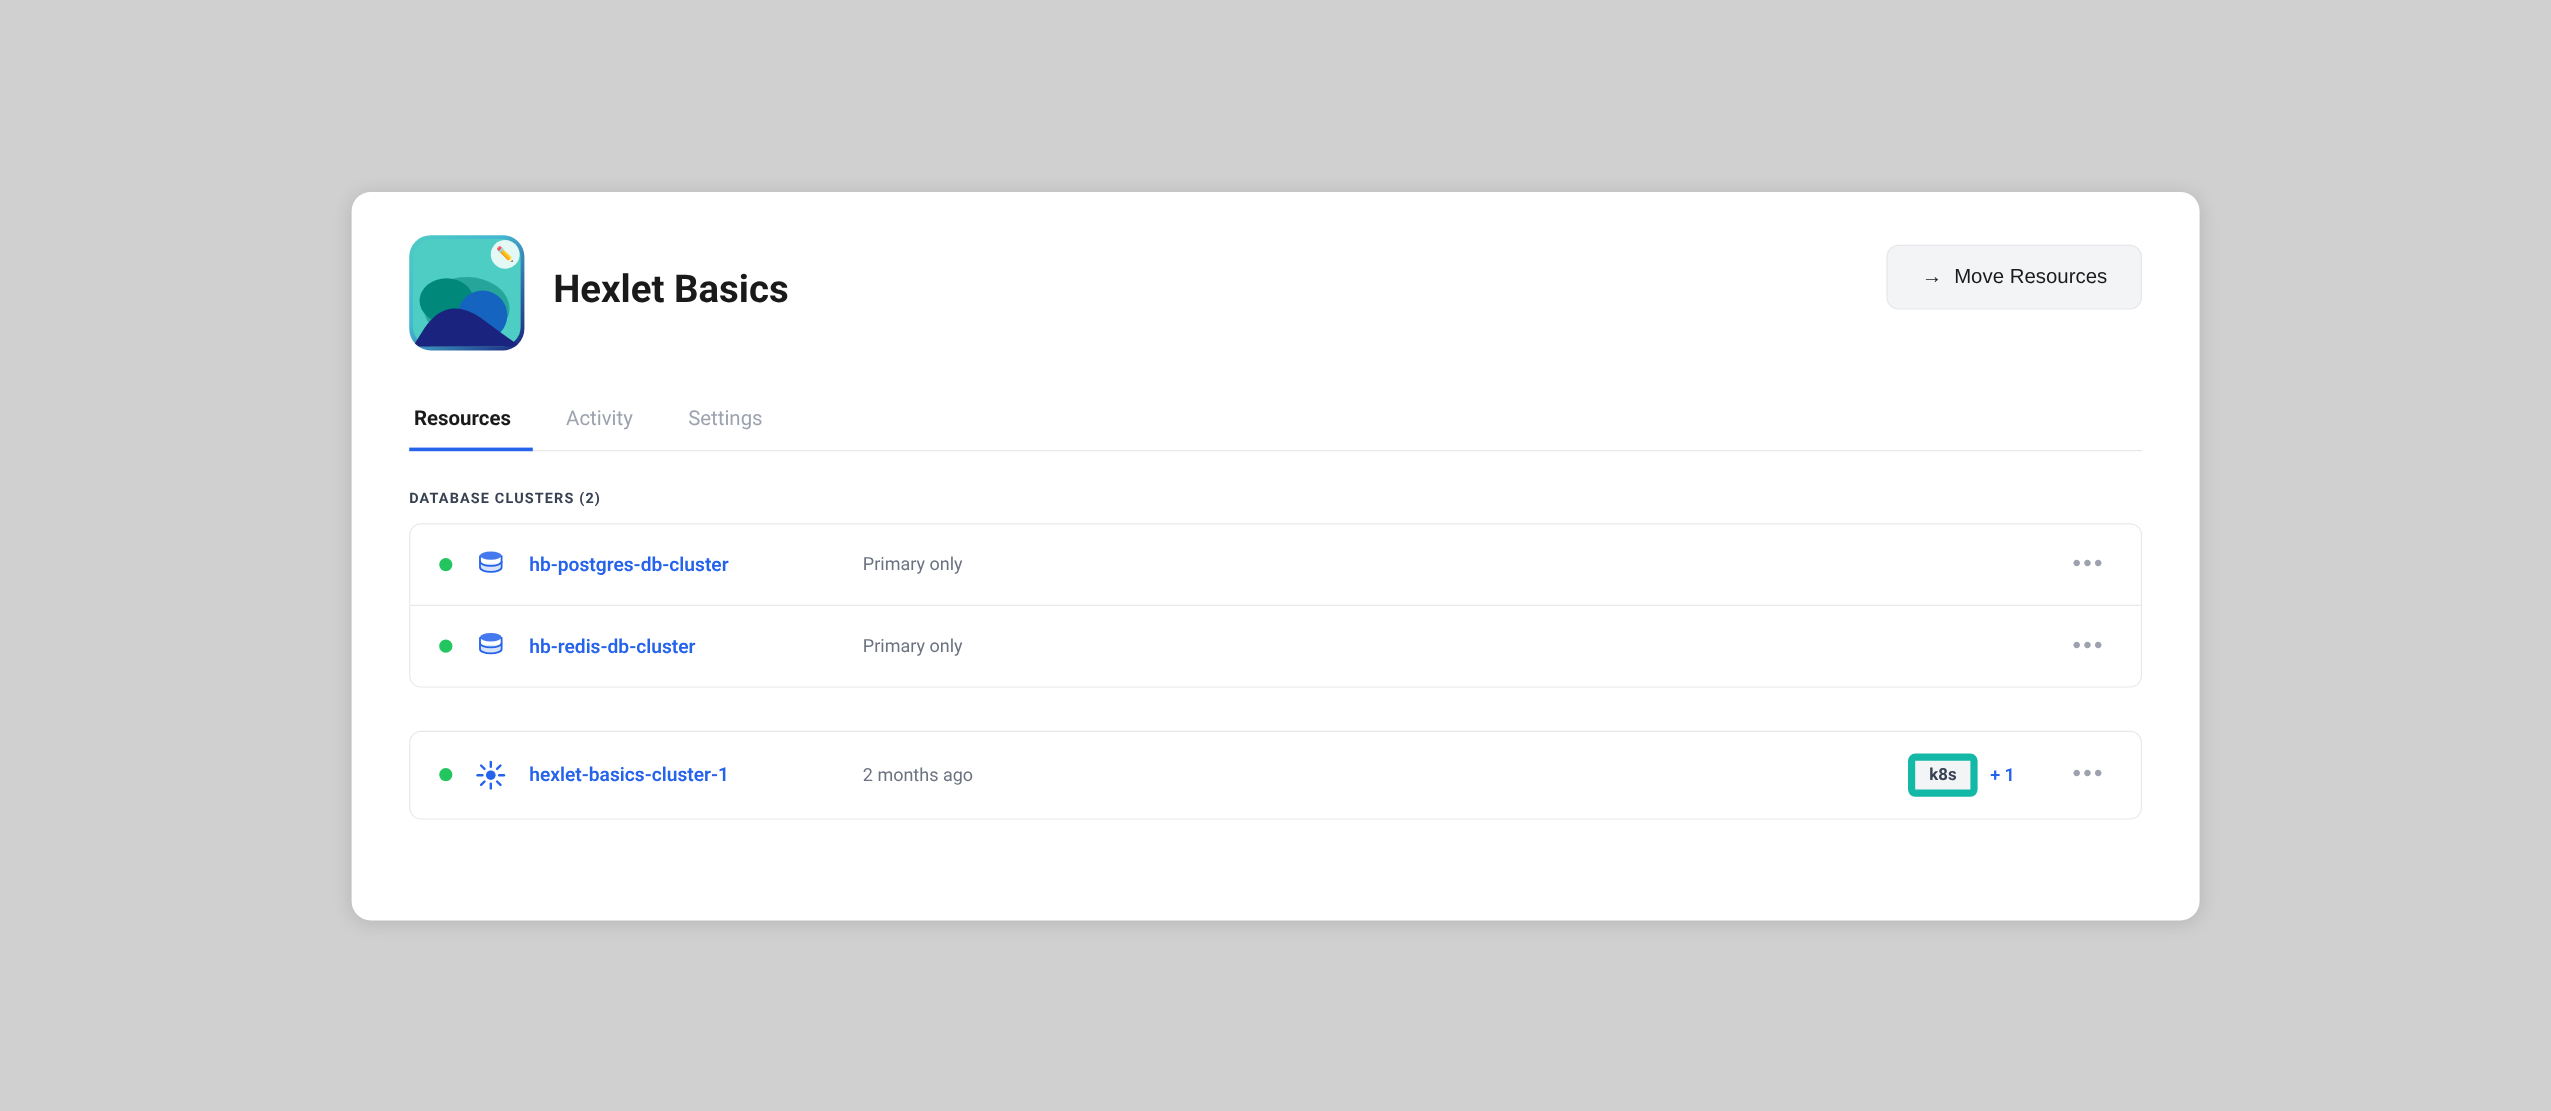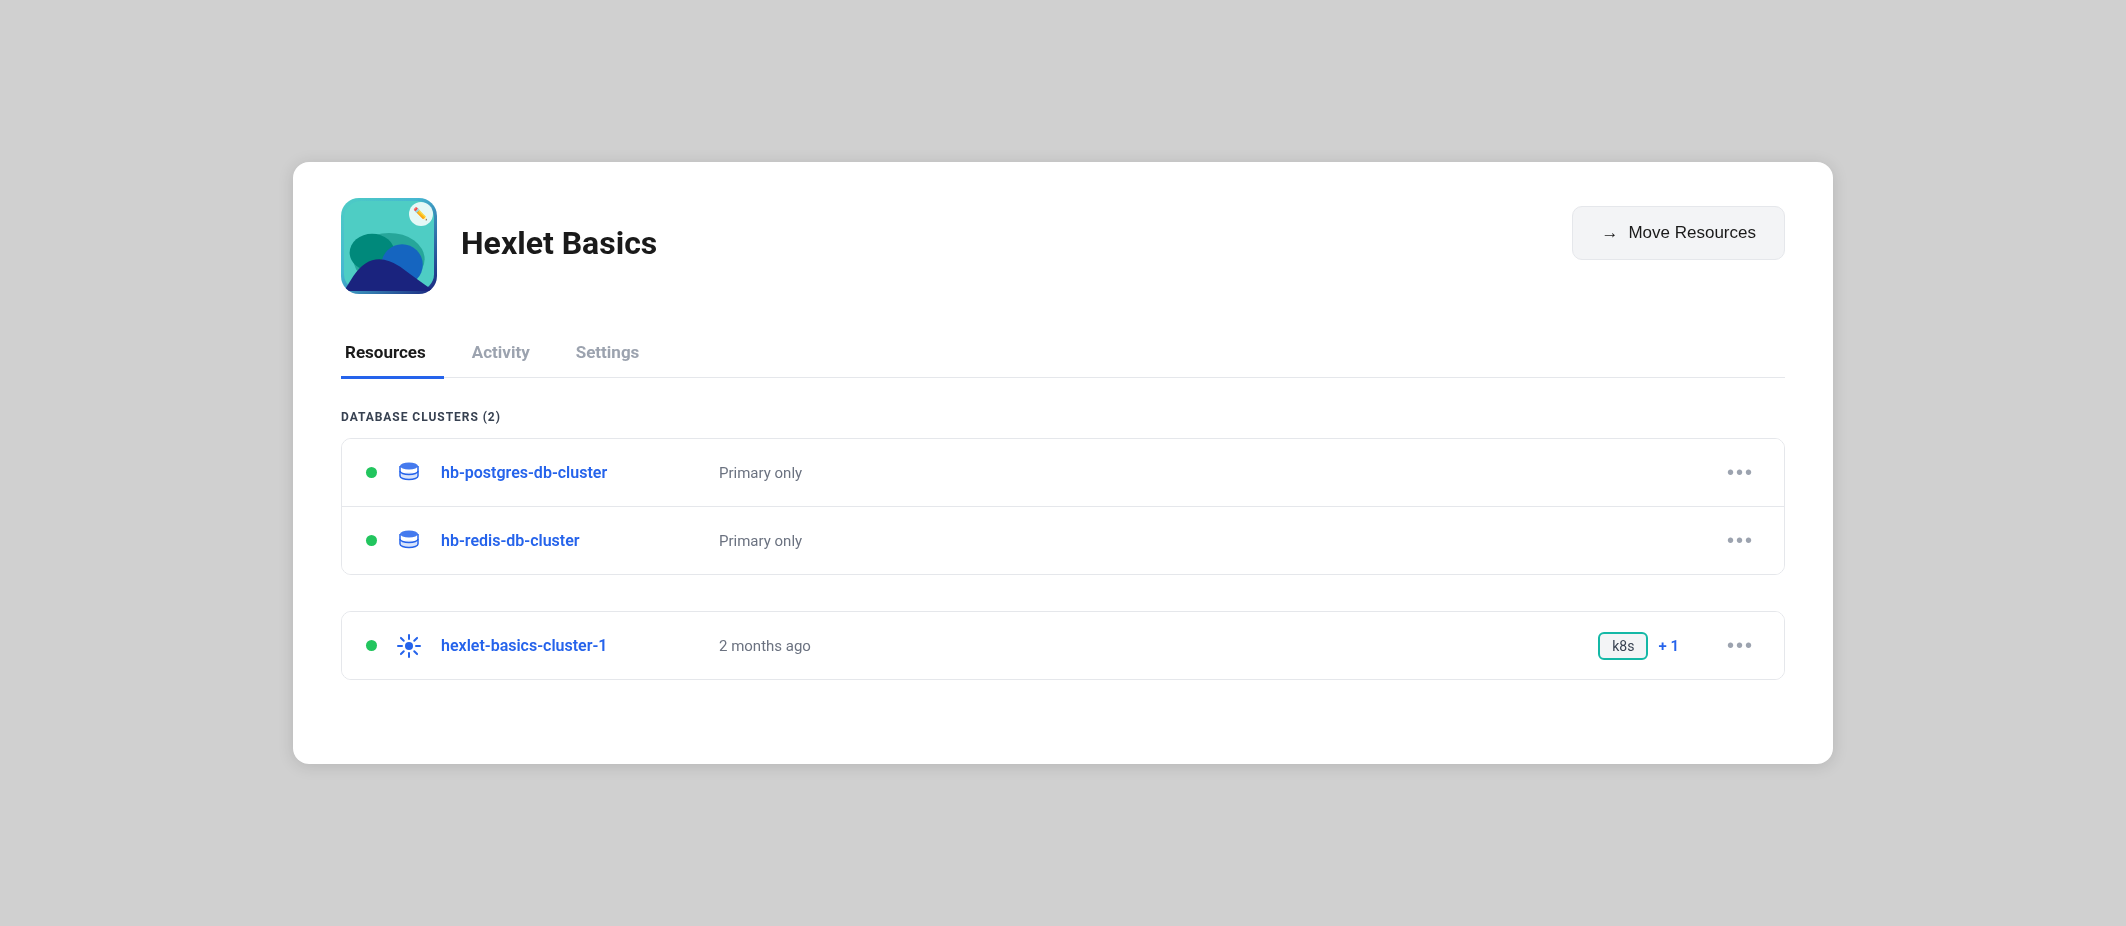--- a/index.html
+++ b/index.html
@@ -88,21 +88,21 @@
     
     .tabs {
       display: flex;
       gap: 0;
       border-bottom: 1.5px solid #e5e7eb;
       margin-bottom: 32px;
     }
     .tab {
       padding: 10px 18px 14px 4px;
       font-size: 17px;
-      font-weight: 700;
+      font-weight: 400;
       color: #9ca3af;
       cursor: pointer;
       margin-right: 24px;
       border-bottom: 3px solid transparent;
       position: relative;
       bottom: -1.5px;
     }
     .tab.active {
       color: #1a1a1a;
       border-bottom: 3px solid #2563eb;
@@ -164,26 +164,26 @@
       flex: 1;
     }
     .resource-tags {
       display: flex;
       align-items: center;
       gap: 10px;
       margin-left: auto;
     }
     .tag {
       background: #f3f4f6;
-      border: 2px solid #14b8a6;
+      border: 6px solid #14b8a6;
       border-radius: 6px;
       padding: 4px 12px;
       font-size: 14px;
       color: #374151;
-      font-weight: 400;
+      font-weight: 700;
     }
     .tag-plus {
       font-size: 15px;
       color: #2563eb;
       font-weight: 600;
     }
     .more-btn {
       margin-left: 24px;
       background: none;
       border: none;

